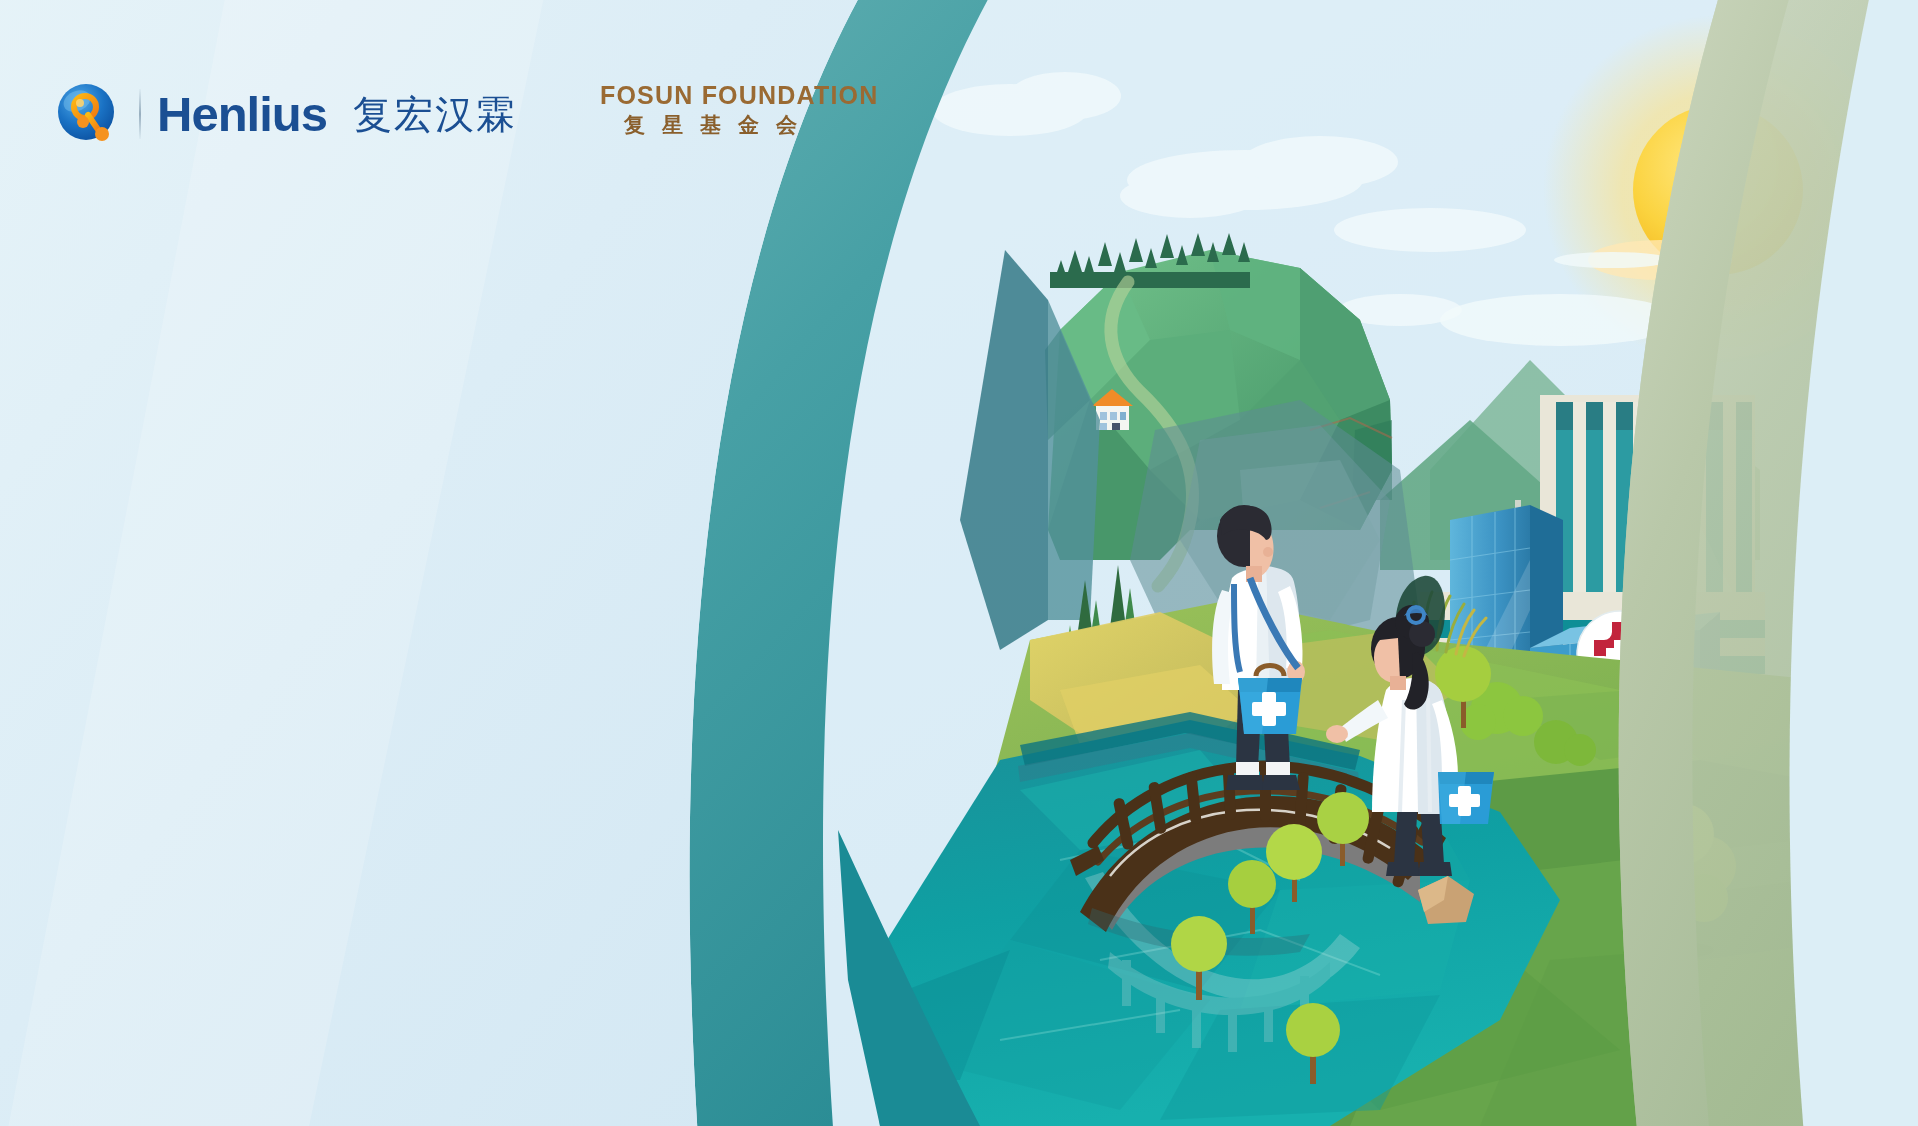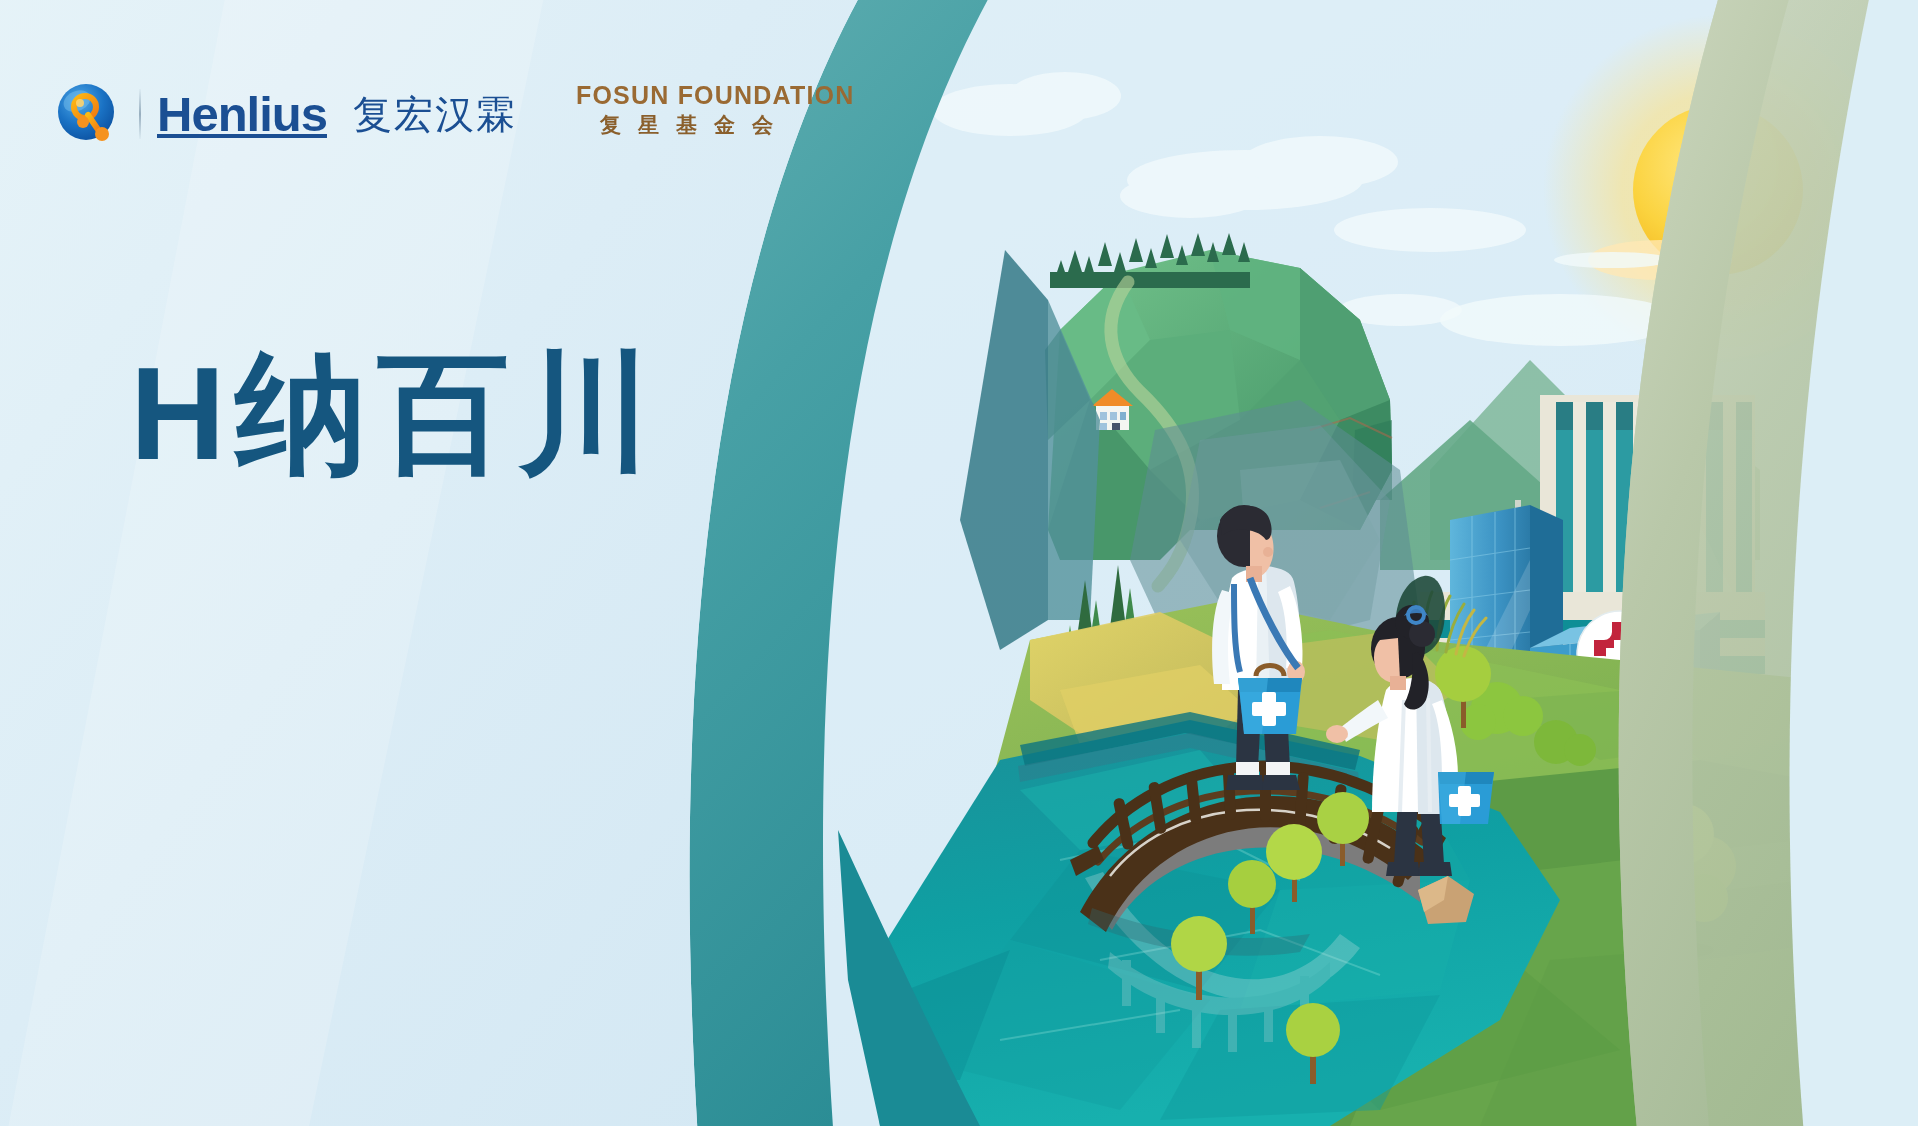--- a/index.html
+++ b/index.html
@@ -10,24 +10,24 @@
   }
   #poster{
     position:relative;width:1918px;height:1126px;overflow:hidden;
     background:linear-gradient(125deg,#e3f1f7 0%,#dceef6 35%,#d6eaf4 70%,#d2e8f3 100%);
   }
 
   
   .logo-row{position:absolute;left:55px;top:78px;display:flex;align-items:center;height:72px;}
   .henlius-mark{width:66px;height:66px;position:relative;flex:0 0 auto;}
   .henlius-divider{width:2px;height:50px;background:linear-gradient(to bottom,rgba(120,150,170,.05),rgba(90,120,145,.55),rgba(120,150,170,.05));margin:0 16px 0 18px;}
-  .henlius-word{font-size:49px;font-weight:bold;color:#1b4f93;letter-spacing:-1px;line-height:1;text-decoration:underline;}
+  .henlius-word{font-size:49px;font-weight:bold;color:#1b4f93;letter-spacing:-1px;line-height:1;}
   .henlius-cn{font-size:39px;font-weight:normal;color:#1b4f93;margin-left:26px;letter-spacing:2px;line-height:1;}
 
-  .fosun-block{position:absolute;left:576px;top:82px;text-align:center;width:230px;}
+  .fosun-block{position:absolute;left:600px;top:82px;text-align:center;width:230px;}
   .fosun-en{font-size:25px;font-weight:bold;color:#9a6a33;letter-spacing:1.2px;line-height:1.05;white-space:nowrap;}
   .fosun-cn{font-size:21px;font-weight:bold;color:#8a5f2c;letter-spacing:17px;line-height:1.25;margin-top:4px;margin-left:8px;white-space:nowrap;}
 
   .title-block{position:absolute;left:130px;top:340px;}
   .main-title{
     font-size:132px;line-height:1.12;font-weight:bold;color:#15567f;
     letter-spacing:10px;white-space:nowrap;margin:0;
   }
   .sub-title{
     font-size:57px;line-height:1.25;color:#1a5d85;letter-spacing:2px;
@@ -609,16 +609,15 @@
     <div class="henlius-word">Henlius</div>
     <div class="henlius-cn">复宏汉霖</div>
   </div>
 
   <div class="fosun-block">
     <div class="fosun-en">FOSUN FOUNDATION</div>
     <div class="fosun-cn">复星基金会</div>
   </div>
 
   <div class="title-block">
-    <h1 class="main-title">H纳百川</h1>
   </div>
 
 </div>
 
 </body></html>

